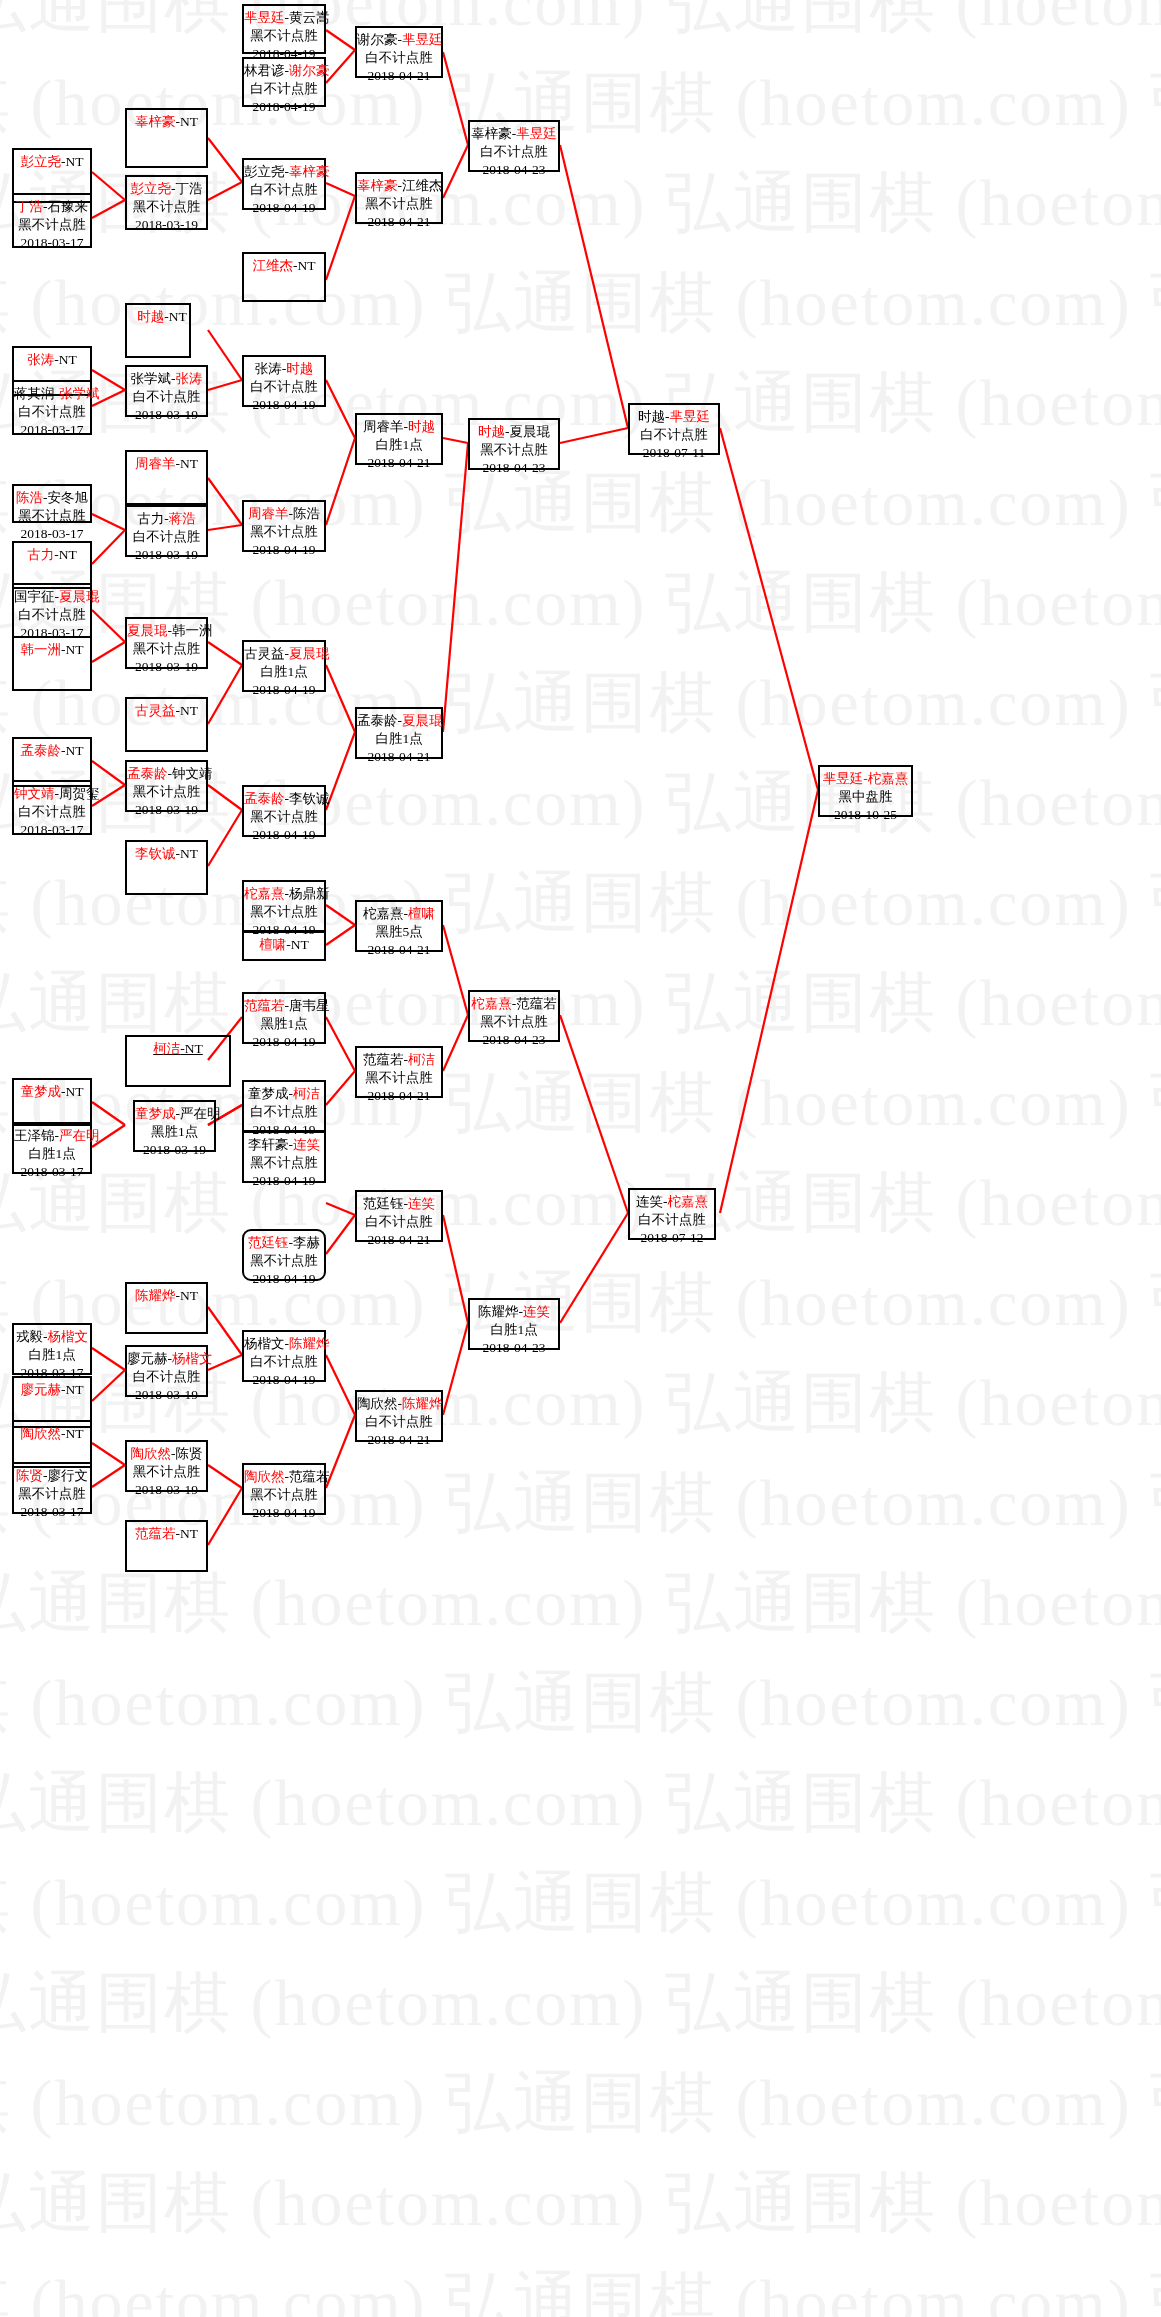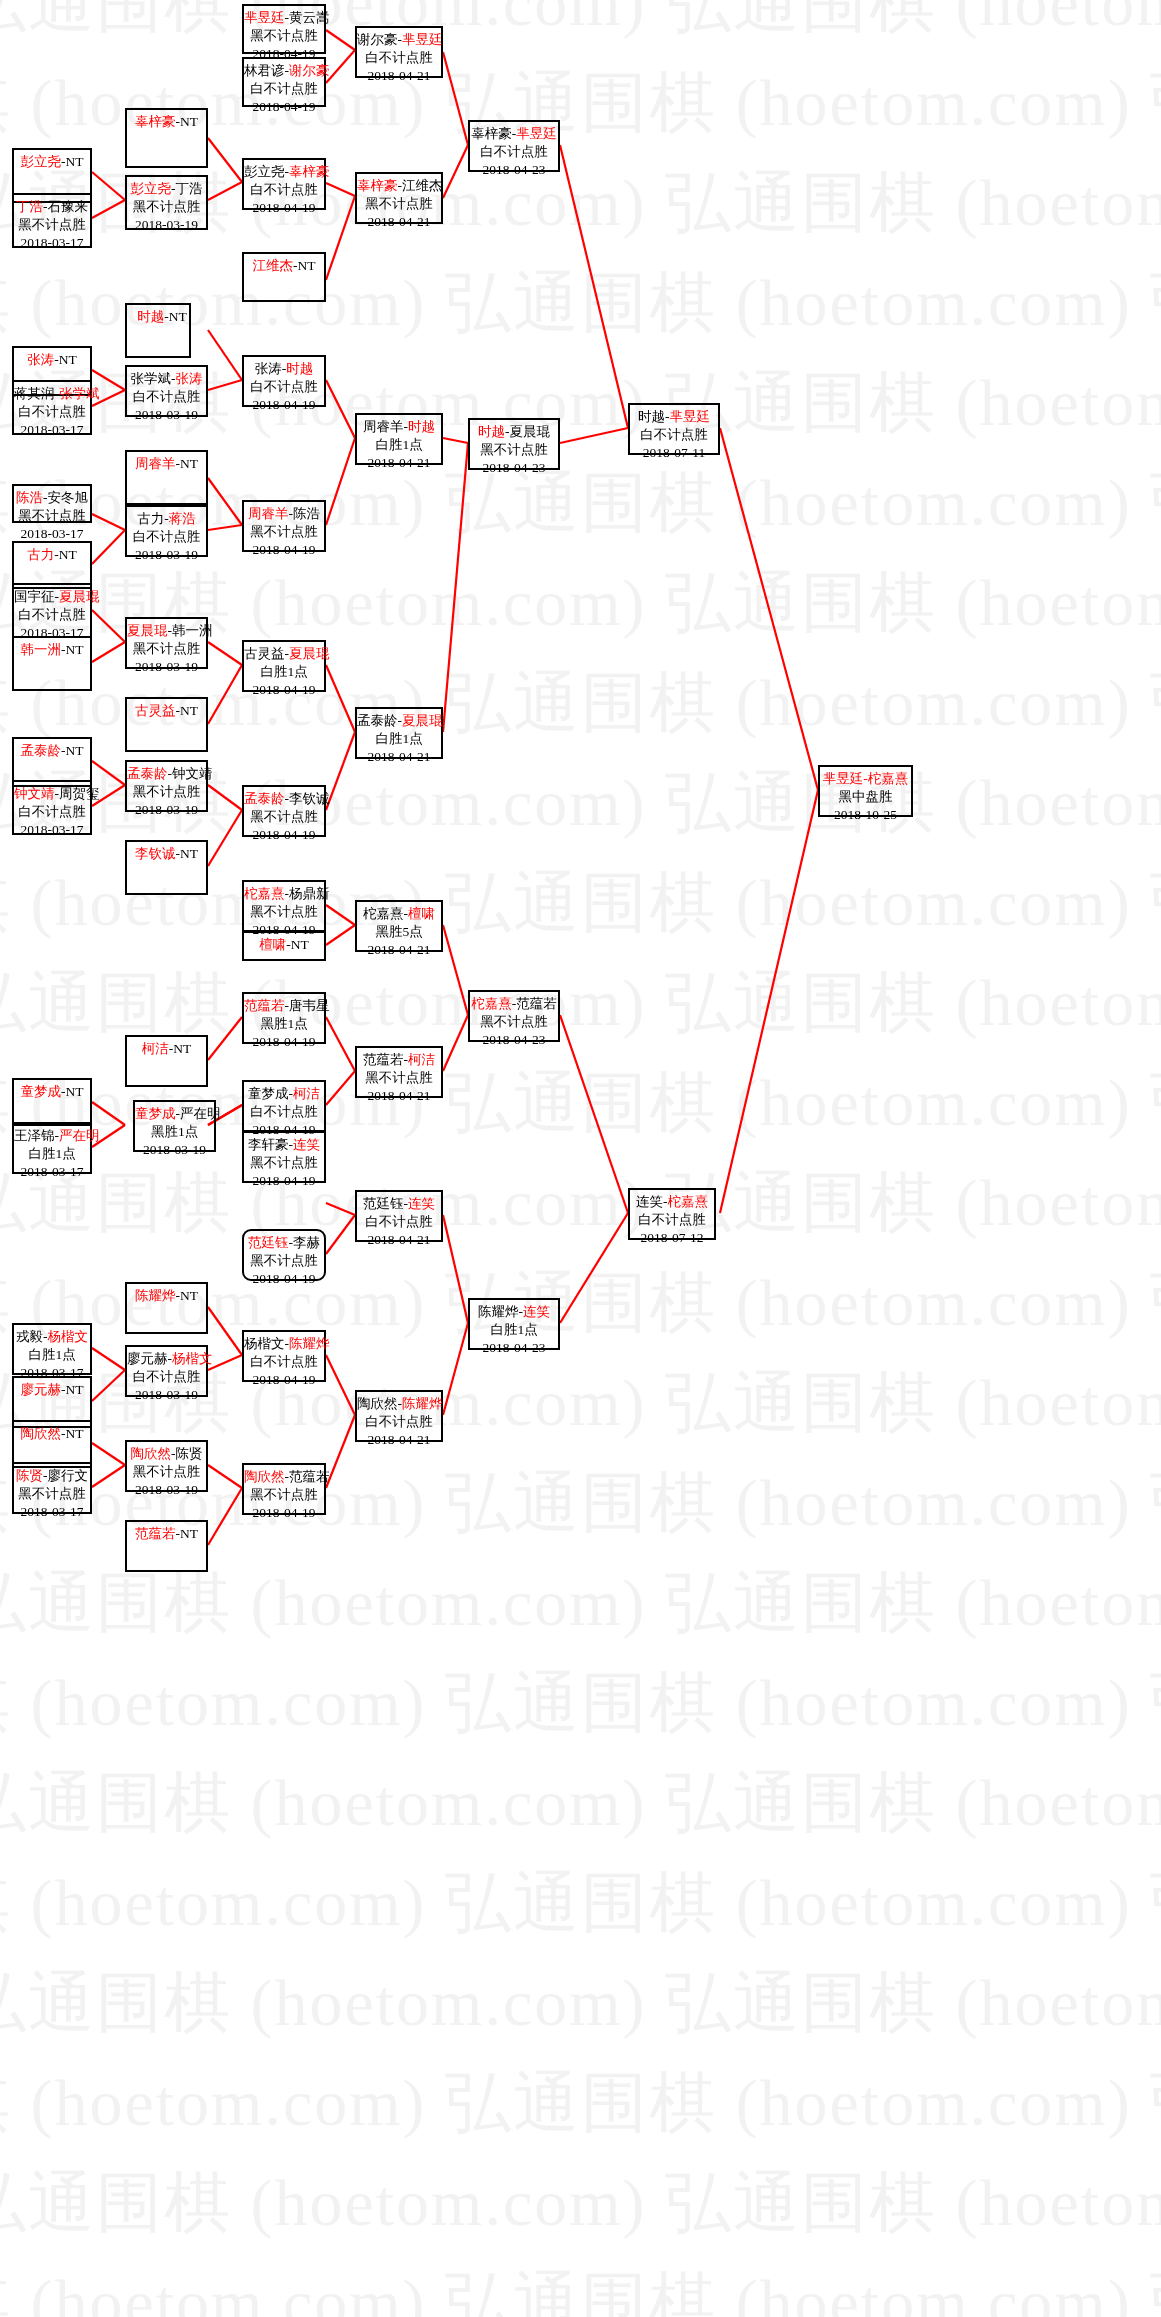--- a/index.html
+++ b/index.html
@@ -288,21 +288,21 @@
     <div class="node" style="left: 355px; top: 900px; width: 88px; height: 52px; border-color: rgb(0, 0, 0);">
       <span class="ln"><span class="b">柁嘉熹-</span><span class="r">檀啸</span></span>
       <span class="ln">黑胜5点</span>
       <span class="ln">2018-04-21</span>
     </div>
     <div class="node" style="left: 242px; top: 992px; width: 84px; height: 52px; border-color: rgb(0, 0, 0);">
       <span class="ln"><span class="r">范蕴若</span><span class="b">-唐韦星</span></span>
       <span class="ln">黑胜1点</span>
       <span class="ln">2018-04-19</span>
     </div>
-    <div class="node" style="left: 125px; top: 1035px; width: 83px; height: 52px; border-color: rgb(0, 0, 0);">
+    <div class="node" style="left: 125px; top: 1035px; width: 106px; height: 52px; border-color: rgb(0, 0, 0); text-decoration: underline;">
       <span class="ln"><span class="r">柯洁</span><span class="b">-NT</span></span>
     </div>
     <div class="node" style="left: 12px; top: 1078px; width: 80px; height: 48px; border-color: rgb(0, 0, 0);">
       <span class="ln"><span class="r">童梦成</span><span class="b">-NT</span></span>
     </div>
     <div class="node" style="left: 12px; top: 1122px; width: 80px; height: 52px; border-color: rgb(0, 0, 0);">
       <span class="ln"><span class="b">王泽锦-</span><span class="r">严在明</span></span>
       <span class="ln">白胜1点</span>
       <span class="ln">2018-03-17</span>
     </div>

